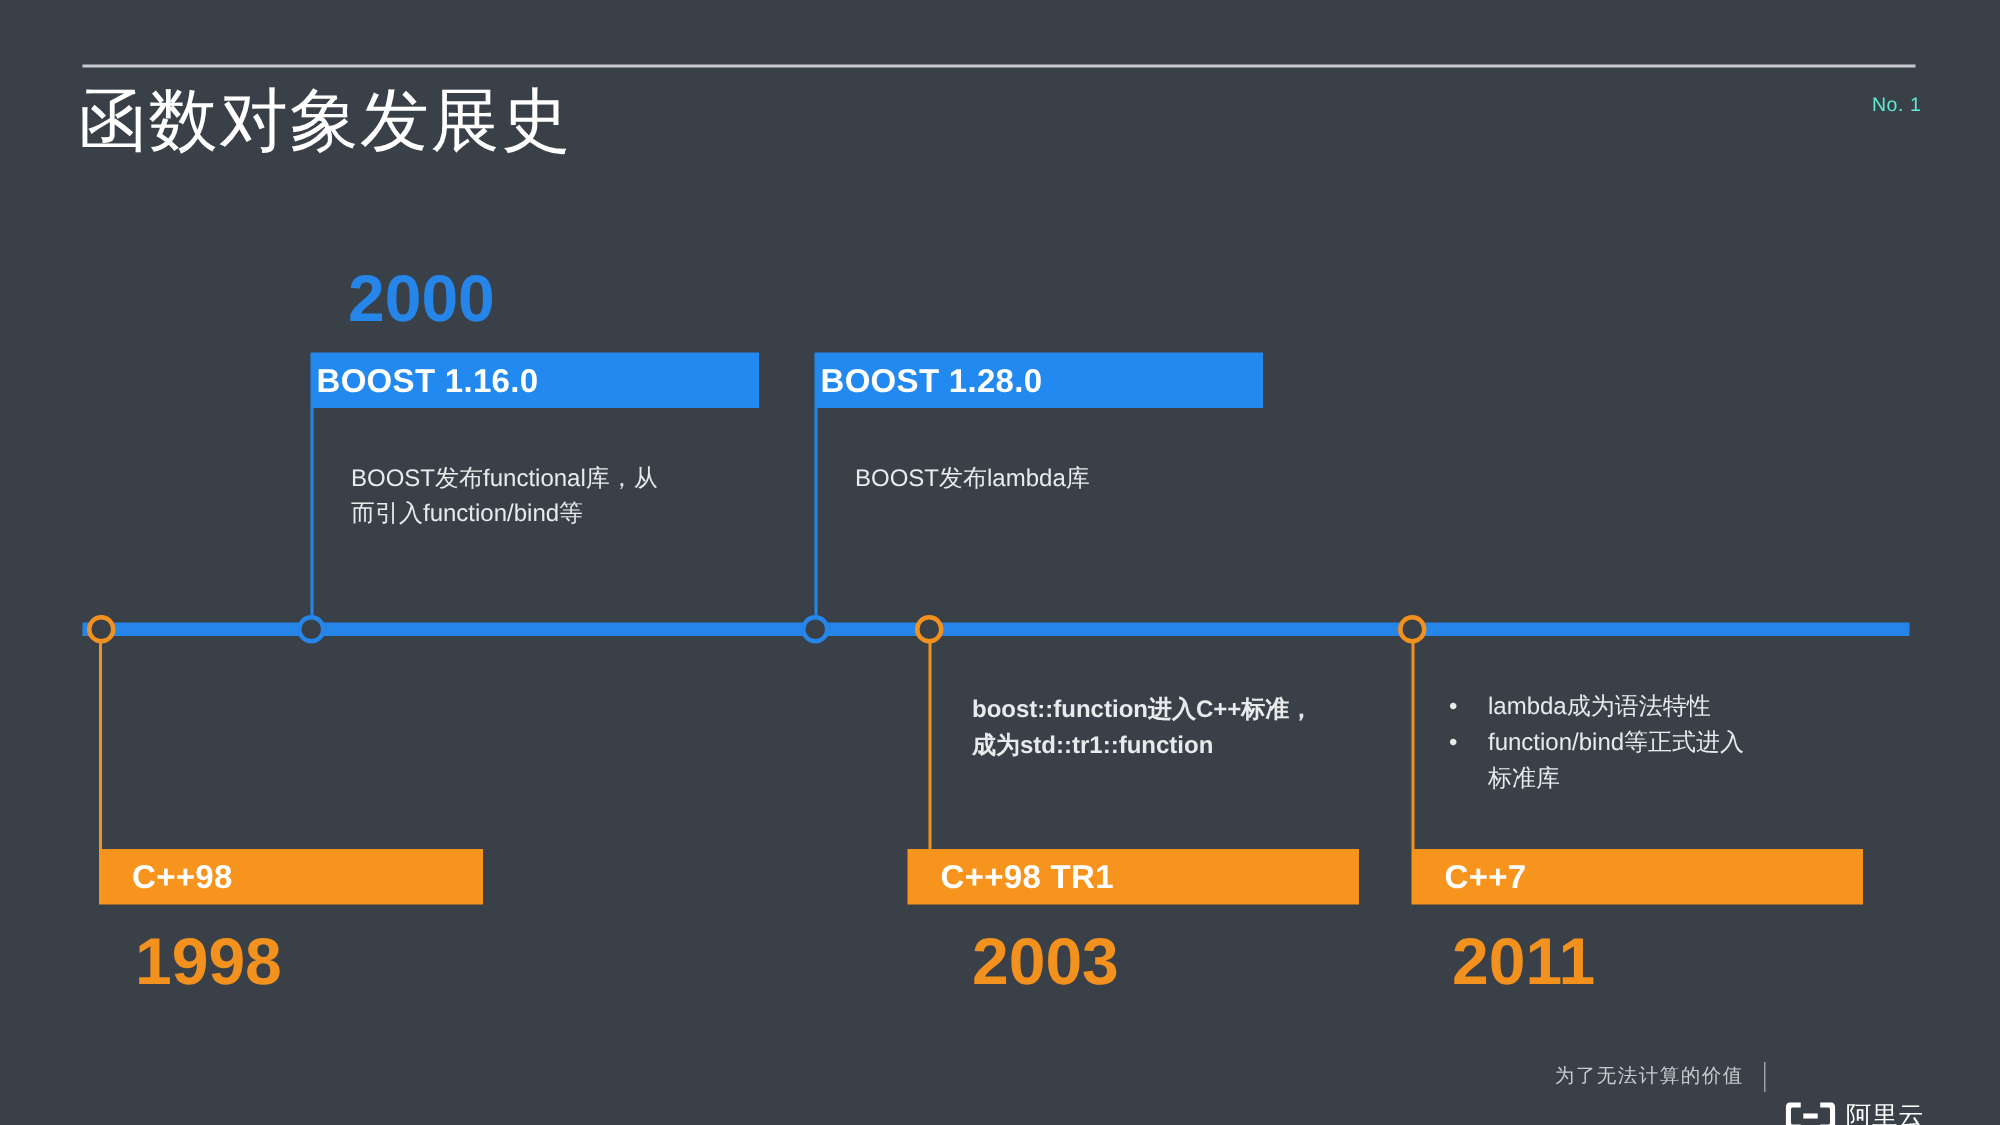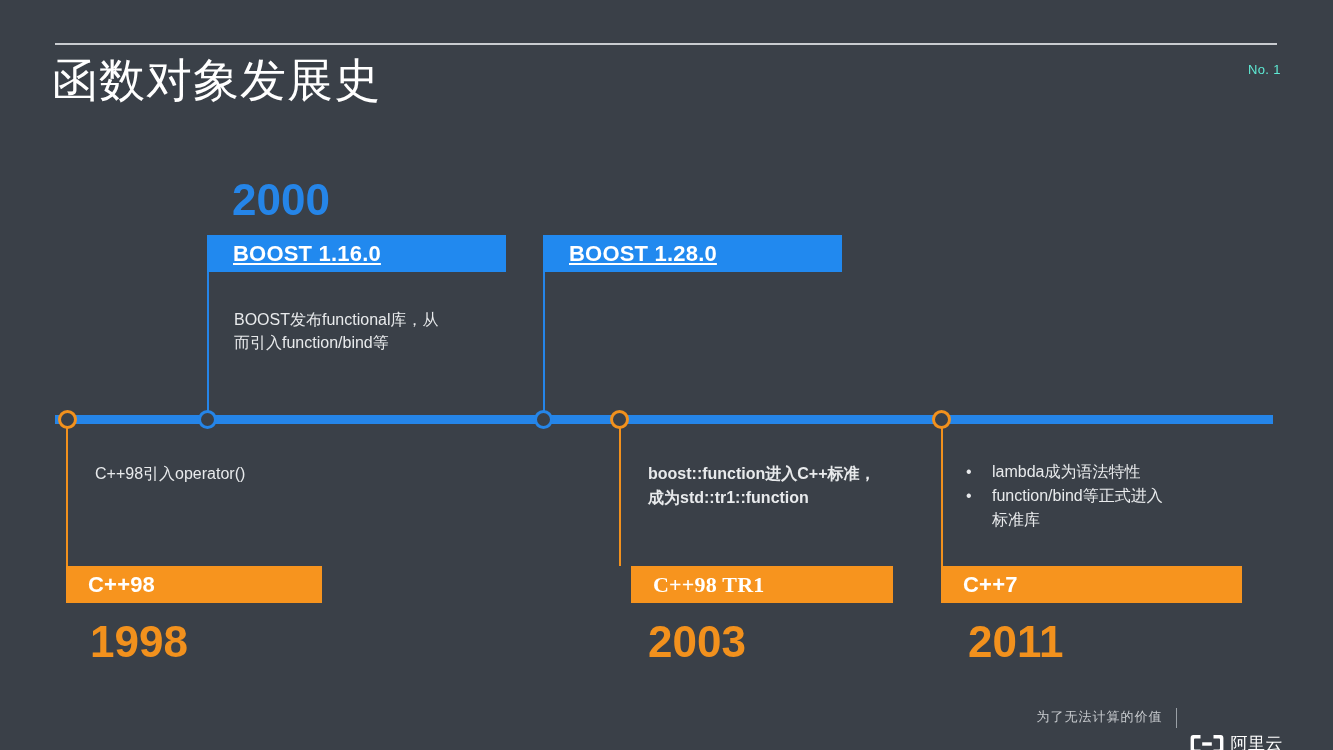--- a/index.html
+++ b/index.html
@@ -84,26 +84,25 @@
     line-height: 1;
   }
   .blue-bar {
     position: absolute;
     height: 37px;
     background: #2189ef;
     display: flex;
     align-items: center;
   }
   .blue-bar .bar-label {
-    padding-left: 26px;
+    padding-left: 4px;
     font-size: 22px;
     font-weight: 700;
     color: #ffffff;
     letter-spacing: .2px;
-    text-decoration: underline;
   }
   .desc-top {
     position: absolute;
     font-size: 16px;
     line-height: 1.45;
     color: #e8eaec;
     font-weight: 400;
   }
 
   
@@ -199,39 +198,39 @@
     <span class="bar-label">BOOST 1.16.0</span>
   </div>
   <div class="connector" style="left:207px; top:272px; height:146px;"></div>
   <div class="desc-top" style="left:234px; top:308px; width:280px; white-space:pre-line;">BOOST发布functional库，从
 而引入function/bind等</div>
 
   <div class="blue-bar" style="left:543px; top:235px; width:299px;">
     <span class="bar-label">BOOST 1.28.0</span>
   </div>
   <div class="connector" style="left:543px; top:272px; height:146px;"></div>
+  <div class="desc-top" style="left:570px; top:308px; width:300px; white-space:pre-line;">BOOST发布lambda库</div>
 
   <div class="axis"></div>
   <div class="node orange" style="left:58px;"></div>
   <div class="node" style="left:198px;"></div>
   <div class="node" style="left:534px;"></div>
   <div class="node orange" style="left:610px;"></div>
   <div class="node orange" style="left:932px;"></div>
 
   <div class="connector orange" style="left:66px; top:420px; height:146px;"></div>
-  <div class="desc-bottom" style="left:95px; top:462px; width:290px; white-space:pre-line;">C++98引入operator()</div>
   <div class="orange-bar" style="left:66px; top:566px; width:256px;">
     <span class="bar-label">C++98</span>
   </div>
   <div class="year-bottom" style="left:90px; top:620px;">1998</div>
 
   <div class="connector orange" style="left:619px; top:420px; height:146px;"></div>
   <div class="desc-bottom" style="left:648px; top:462px; width:300px; white-space:pre-line;font-weight:bold;">boost::function进入C++标准，
 成为std::tr1::function</div>
-  <div class="orange-bar" style="left:631px; top:566px; width:262px;font-family:Liberation Serif, serif;">
+  <div class="orange-bar" style="left:605px; top:566px; width:301px;">
     <span class="bar-label">C++98 TR1</span>
   </div>
   <div class="year-bottom" style="left:648px; top:620px;">2003</div>
 
   <div class="connector orange" style="left:941px; top:420px; height:146px;"></div>
   <div class="bullets" style="left:966px; top:460px; width:280px;">
     <div class="bullet-row">
       <span class="dot">•</span>
       <span class="btext" style="white-space:pre-line;">lambda成为语法特性</span>
     </div>

